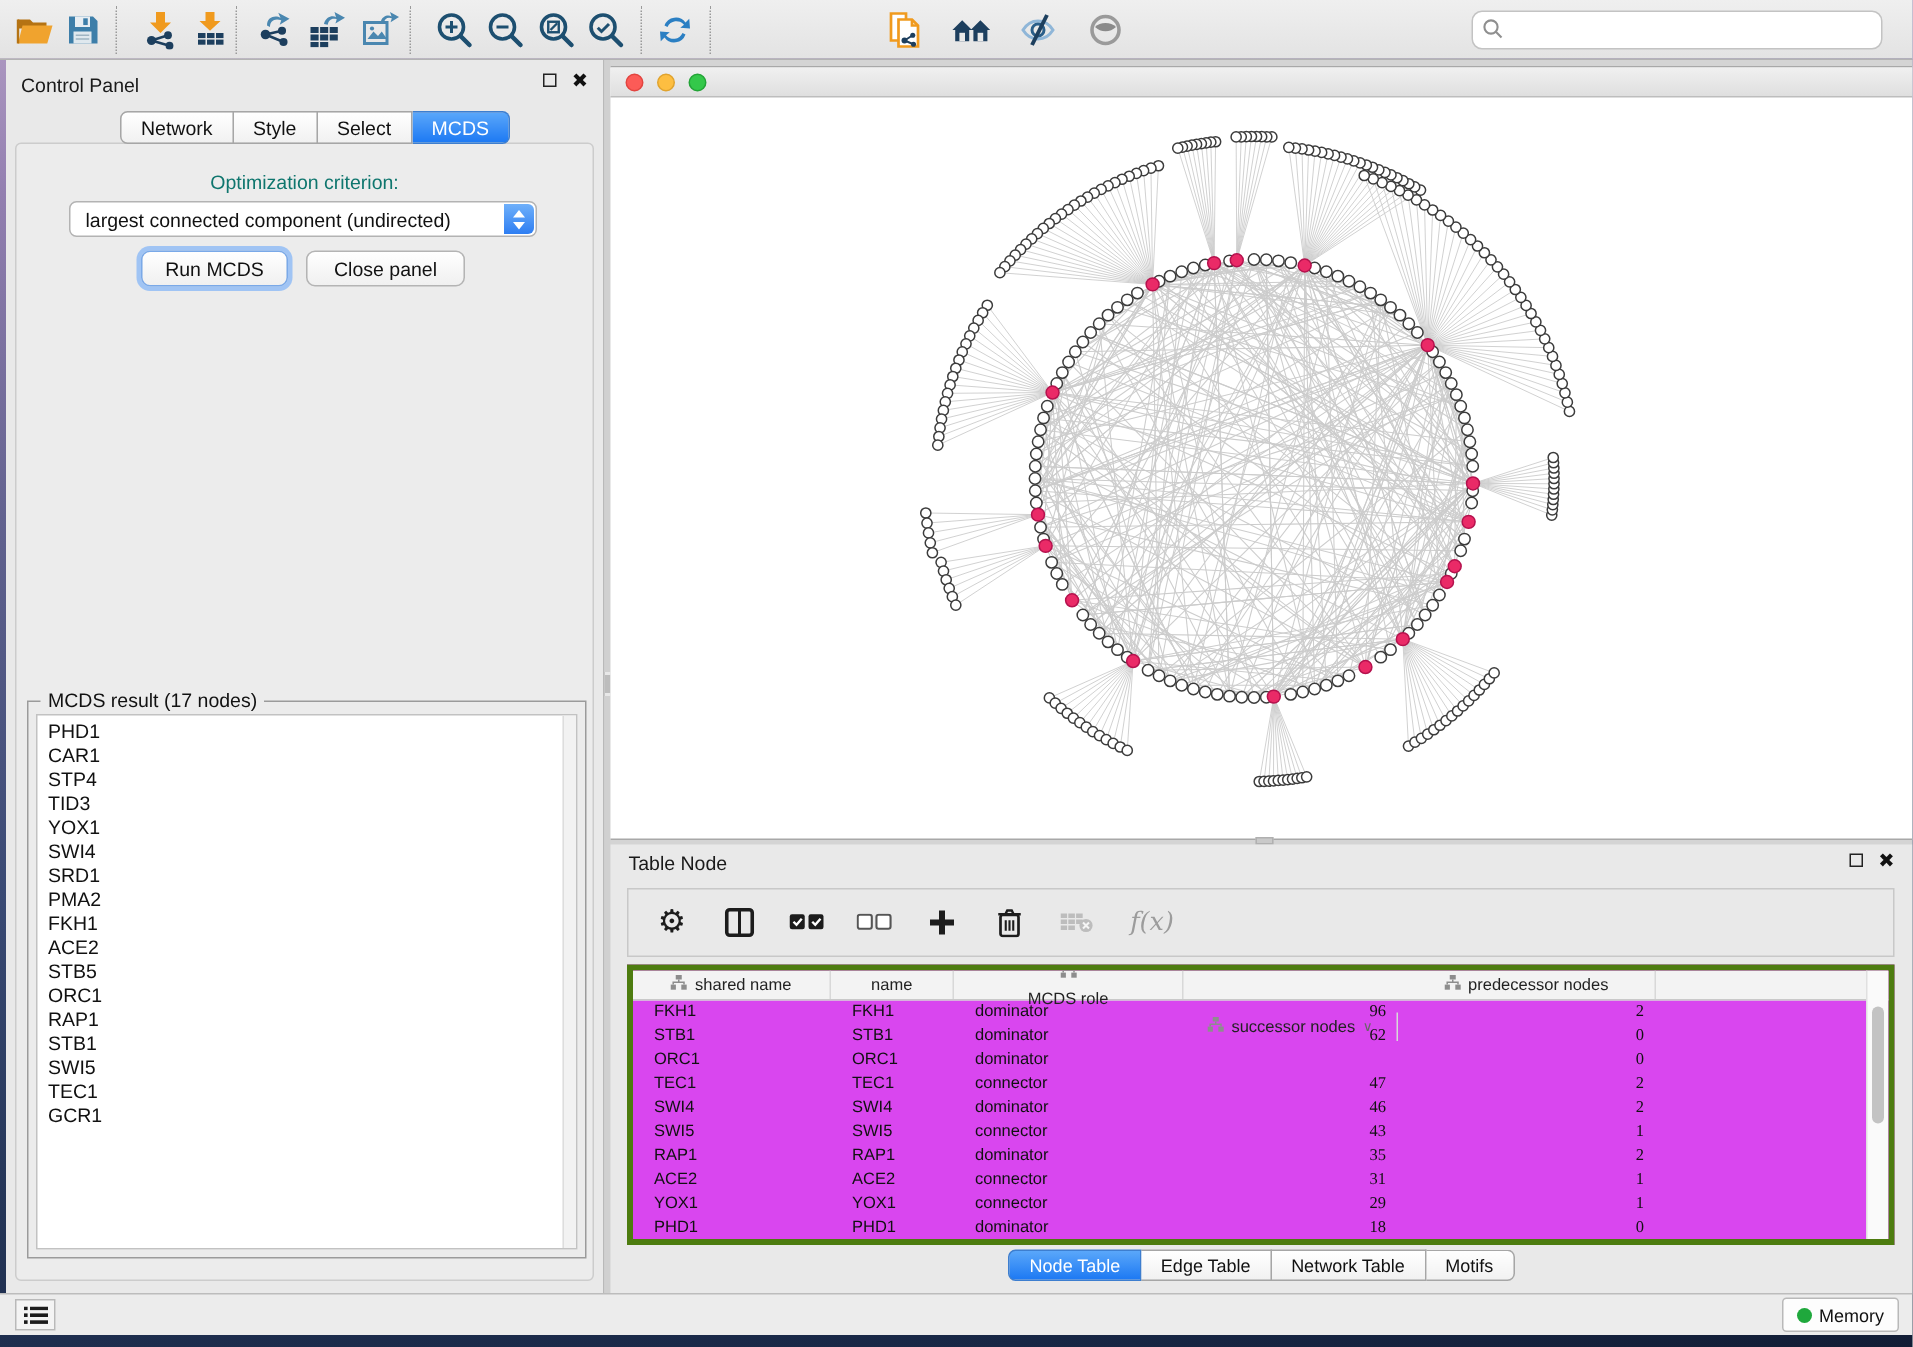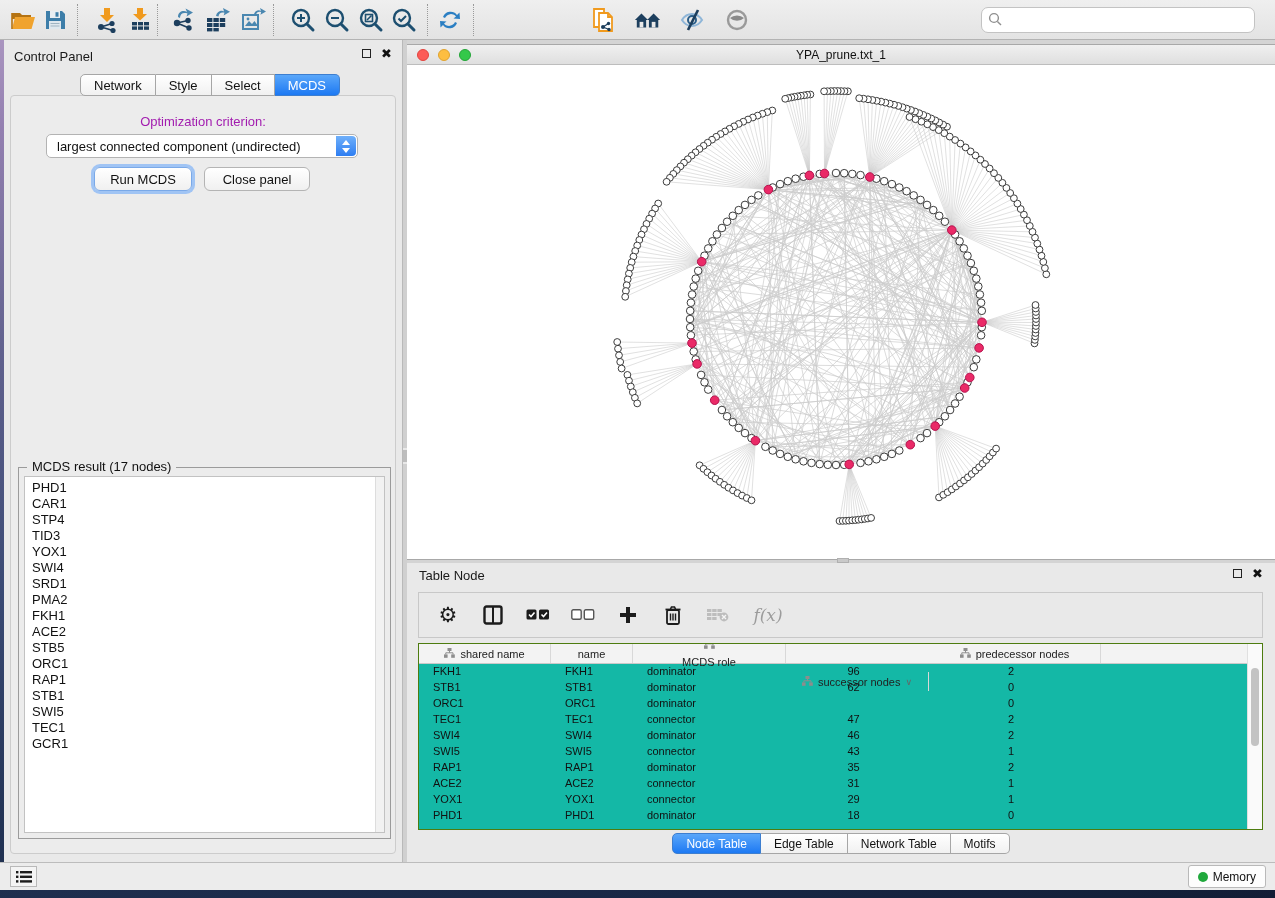--- a/index.html
+++ b/index.html
@@ -38,21 +38,21 @@
   .cp-tabs { position:absolute; left:76px; top:34px; display:flex; z-index:2; }
   .tab {
     height:22px; padding:0 13px; font-size:13px; display:flex; align-items:center;
     background:linear-gradient(#ffffff,#f1f1f1); border:1px solid #a6a6a6; border-left:none; color:#111;
   }
   .tab:first-child { border-left:1px solid #a6a6a6; border-radius:5px 0 0 5px; }
   .tab:last-child { border-radius:0 5px 5px 0; }
   .tab.active { background:linear-gradient(#5aa7fa,#1d79f3); border-color:#3d7ecf; color:#fff; }
 
   .cp-inner { position:absolute; left:6px; right:6px; top:55px; bottom:8px; background:#ececec; border:1px solid #cccccc; border-radius:4px; }
-  .opt-label { position:absolute; left:0; right:0; top:18px; text-align:center; font-size:13px; color:#a21caf; }
+  .opt-label { position:absolute; left:0; right:0; top:18px; text-align:center; font-size:13px; color:#0f766e; }
   .opt-select { position:absolute; left:35px; top:38px; width:312px; height:24px; background:#fff; border:1px solid #b3b3b3; border-radius:5px; font-size:13px; color:#111; display:flex; align-items:center; padding-left:10px; }
   .opt-stepper { position:absolute; right:1px; top:1px; bottom:1px; width:20px; border-radius:0 4px 4px 0; background:linear-gradient(#6fb0fa,#2e7ef2); display:flex; flex-direction:column; align-items:center; justify-content:center; gap:3px; }
   .chev-up { width:0; height:0; border-left:4px solid transparent; border-right:4px solid transparent; border-bottom:5px solid #fff; }
   .chev-dn { width:0; height:0; border-left:4px solid transparent; border-right:4px solid transparent; border-top:5px solid #fff; }
   .cp-btn { position:absolute; top:71px; height:24px; background:linear-gradient(#ffffff,#f0f0f0); border:1px solid #b4b4b4; border-radius:6px; font-size:13px; color:#111; display:flex; align-items:center; justify-content:center; font-family:inherit; }
   .btn-run { left:83px; width:98px; box-shadow:0 0 0 3px rgba(110,170,250,.6); border-color:#7aa9e8; }
   .btn-close { left:193px; width:106px; }
 
   .mcds-fieldset { position:absolute; left:7px; top:371px; width:373px; height:372px; border:1px solid #9b9b9b; }
   .mcds-legend { position:absolute; left:8px; top:-9px; background:#ececec; padding:0 5px; font-size:13px; color:#111; }
@@ -77,26 +77,26 @@
   .net-canvas { position:absolute; left:0; right:0; top:20px; bottom:0; }
   .h-grip { position:absolute; left:430px; top:518px; width:12px; height:5px; background:#c9c9c9; border:1px solid #b0b0b0; }
 
   
   .table-panel { position:absolute; left:0; right:0; top:523px; bottom:0; background:#e9e9e9; }
   .tp-toolbar { position:absolute; left:11px; right:12px; top:29px; height:46px; border:1px solid #c8c8c8; display:flex; align-items:center; gap:21px; padding-left:17px; background:#e9e9e9; }
   .tp-tool { display:flex; align-items:center; justify-content:center; width:24px; height:24px; }
   .fx-label { font-family:"DejaVu Serif","Liberation Serif",serif; font-style:italic; font-size:17px; color:#9c9c9c; }
   .gear-glyph { font-size:21px; color:#1c1c1c; line-height:22px; }
 
-  .tp-table { position:absolute; left:11px; right:12px; top:80px; height:187px; background:#14b8a6; border:1px solid #4d7c0f; overflow:hidden; }
+  .tp-table { position:absolute; left:11px; right:12px; top:80px; height:187px; background:#d946ef; border:4px solid #4d7c0f; overflow:hidden; }
   .thead { display:flex; height:20px; background:#f3f3f3; border-bottom:1px solid #c9c9c9; }
   .th { display:flex; align-items:center; justify-content:center; gap:5px; font-size:11px; color:#222; border-right:1px solid #d8d8d8; height:100%; }
   .trow { display:flex; height:16px; }
   .td { font-size:11px; color:#111; padding:1px 0 0 14px; white-space:nowrap; overflow:hidden; }
-  .td.num { text-align:center; padding:1px 8px 0 0; }
+  .td.num { text-align:right; padding:1px 8px 0 0;font-family:Liberation Serif, serif; }
   .vscroll { position:absolute; right:0; top:0; bottom:0; width:15px; background:#fafafa; border-left:1px solid #e0e0e0; }
   .vthumb { position:absolute; left:3px; right:3px; top:24px; height:78px; background:#c3c3c3; border-radius:5px; }
 
   .tp-tabs { position:absolute; left:0; right:0; top:270px; display:flex; justify-content:center; }
   .tp-tabs .tab { font-size:12px; height:21px; }
 
   
   .statusbar { height:28px; flex:0 0 28px; background:#ececec; border-top:1px solid #bcbcbc; position:relative; }
   .list-btn { position:absolute; left:10px; top:3px; width:27px; height:21px; background:#f4f4f4; border:1px solid #b9b9b9; display:flex; align-items:center; justify-content:center; }
   .memory-btn { position:absolute; right:9px; top:2px; height:23px; background:#fdfdfd; border:1px solid #b9b9b9; border-radius:3px; display:flex; align-items:center; gap:5px; padding:0 9px; font-size:12px; color:#111; }
@@ -318,21 +318,20 @@
 
     <div class="right-col">
 
       <div class="net-window">
         <div class="net-titlebar">
           <span class="traffic">
             <span class="light red"></span>
             <span class="light yellow"></span>
             <span class="light green"></span>
           </span>
-          <div class="net-title">YPA_prune.txt_1</div>
         </div>
         <div class="net-canvas">
           <svg id="net-svg" width="868" height="496">
               <g stroke="#9a9a9a" stroke-width="0.7" opacity="0.5">
                 <line x1="361.4" y1="124.6" x2="574.1" y2="237.7"></line>
                 <line x1="361.4" y1="124.6" x2="566.8" y2="205.8"></line>
                 <line x1="361.4" y1="124.6" x2="569.3" y2="294.4"></line>
                 <line x1="361.4" y1="124.6" x2="365.7" y2="385.5"></line>
                 <line x1="361.4" y1="124.6" x2="283.9" y2="237.7"></line>
                 <line x1="361.4" y1="124.6" x2="320.1" y2="156.7"></line>

